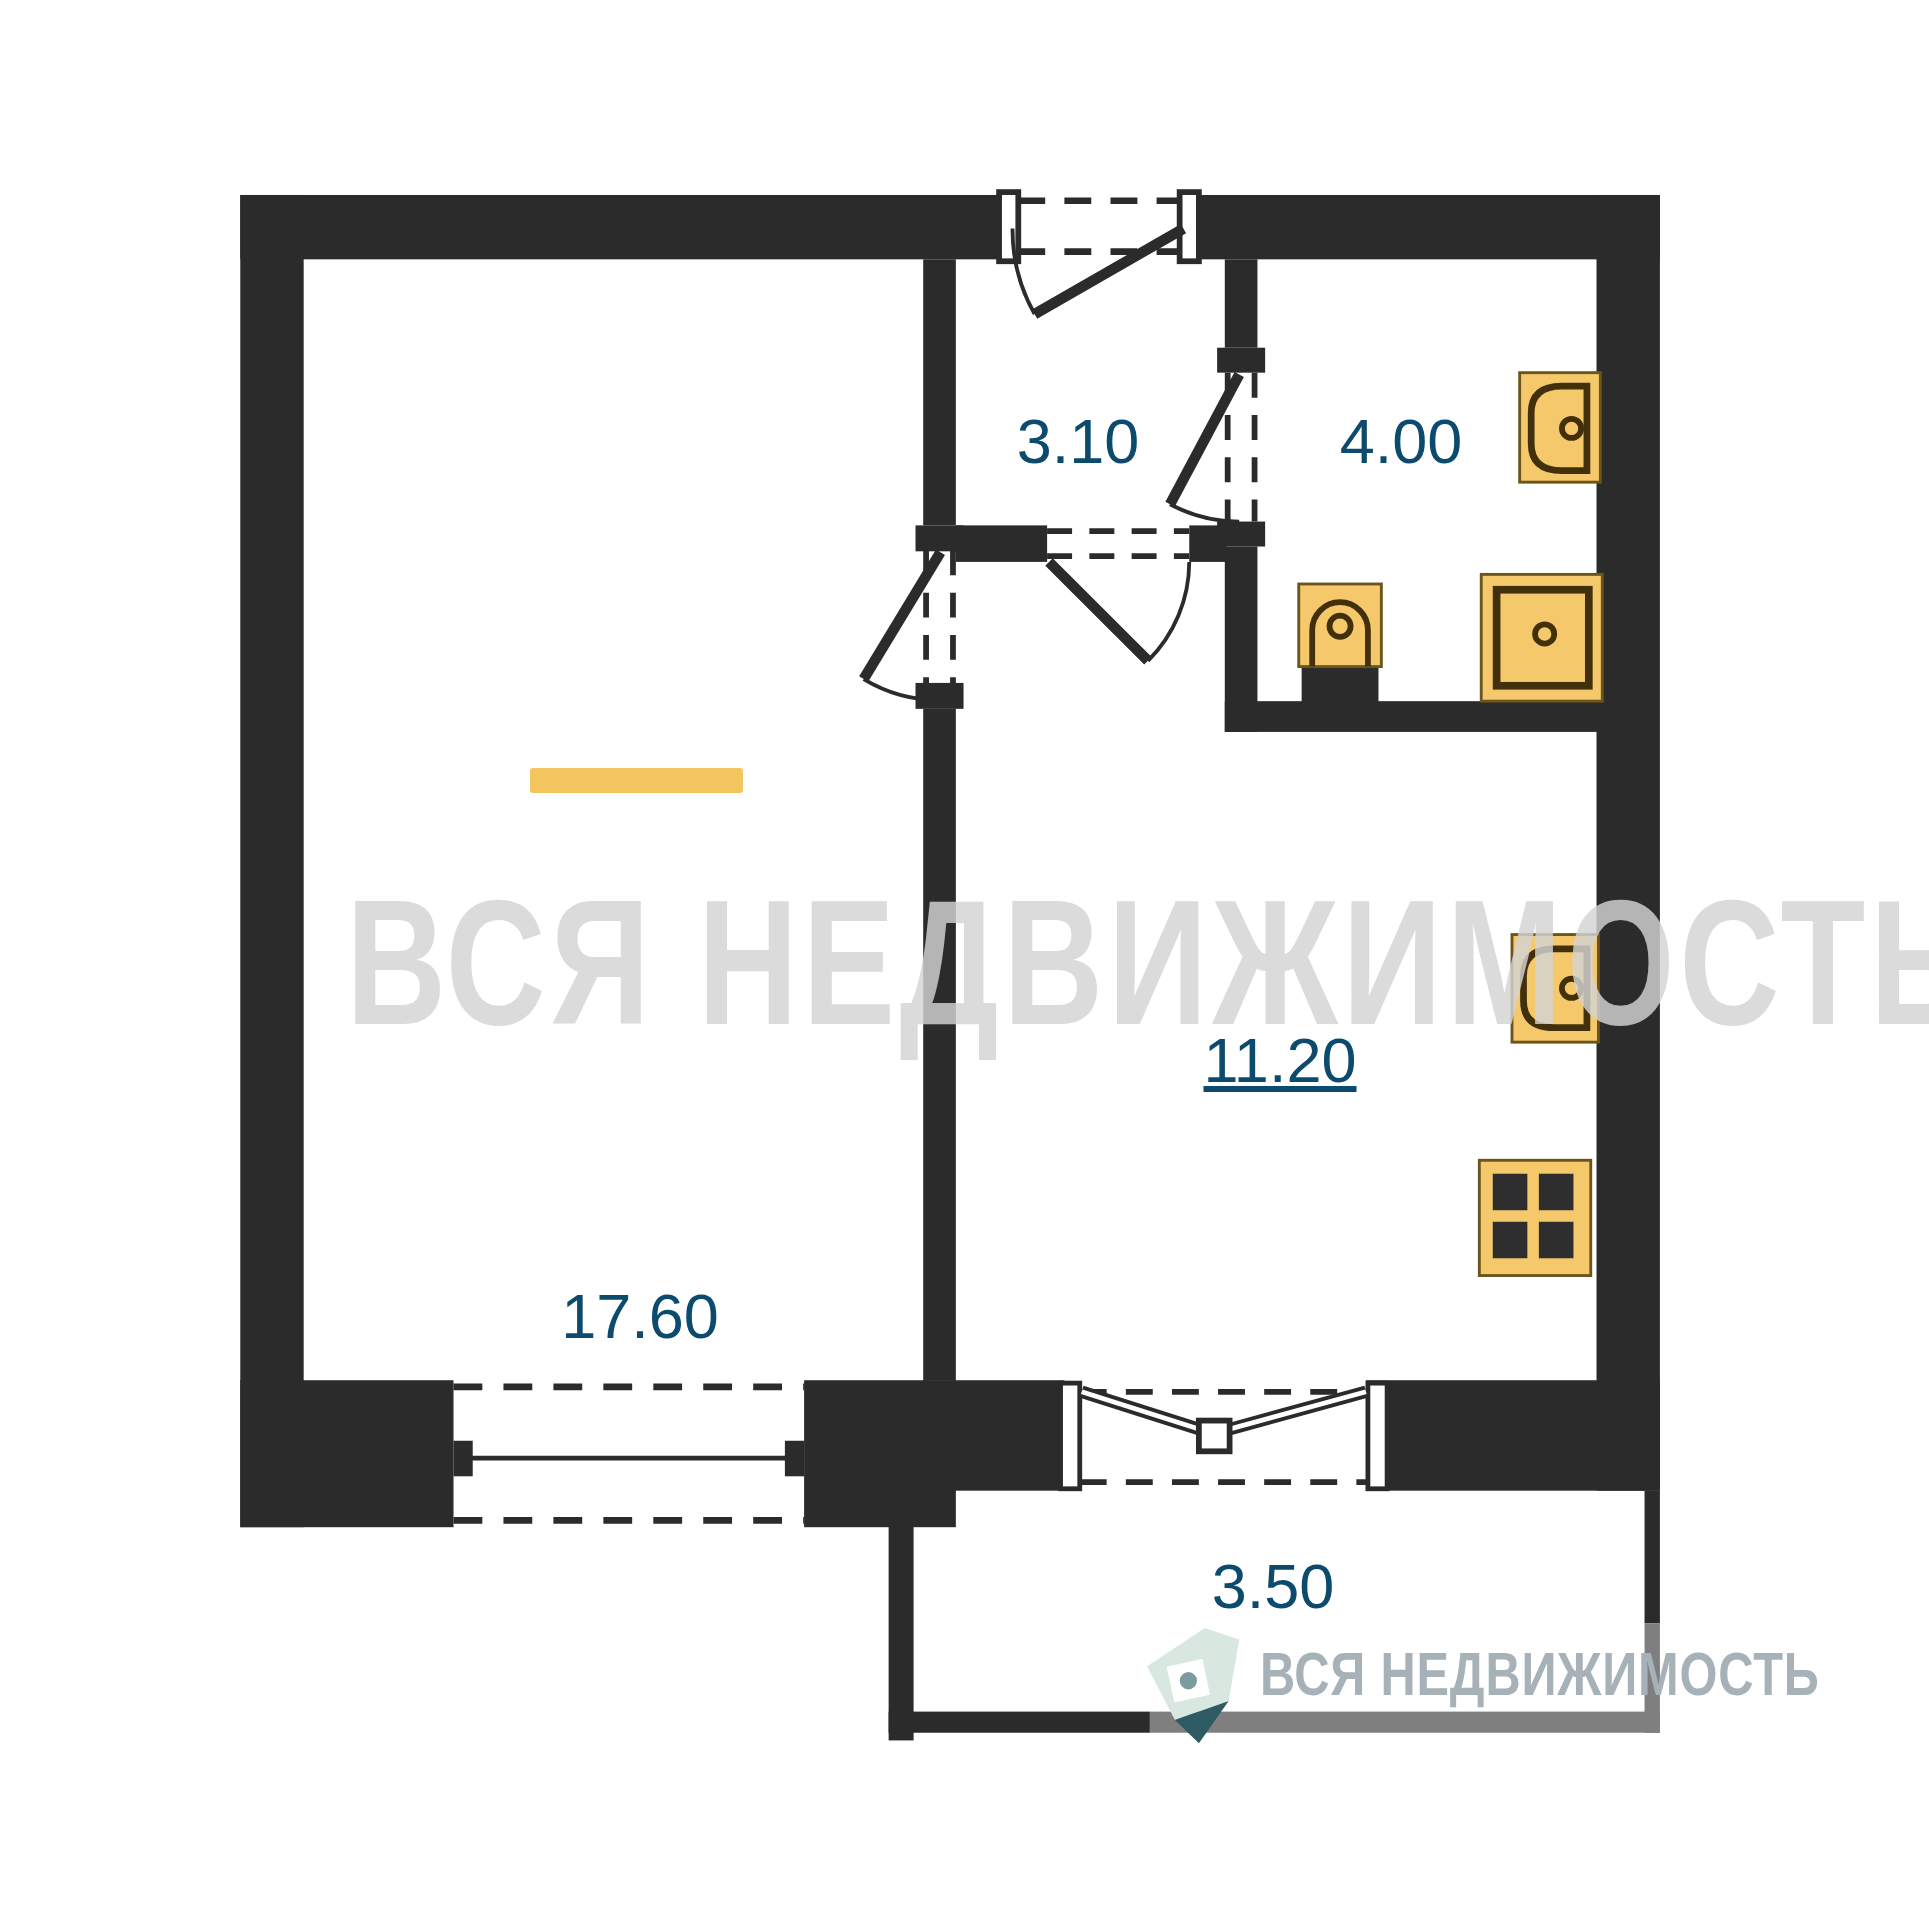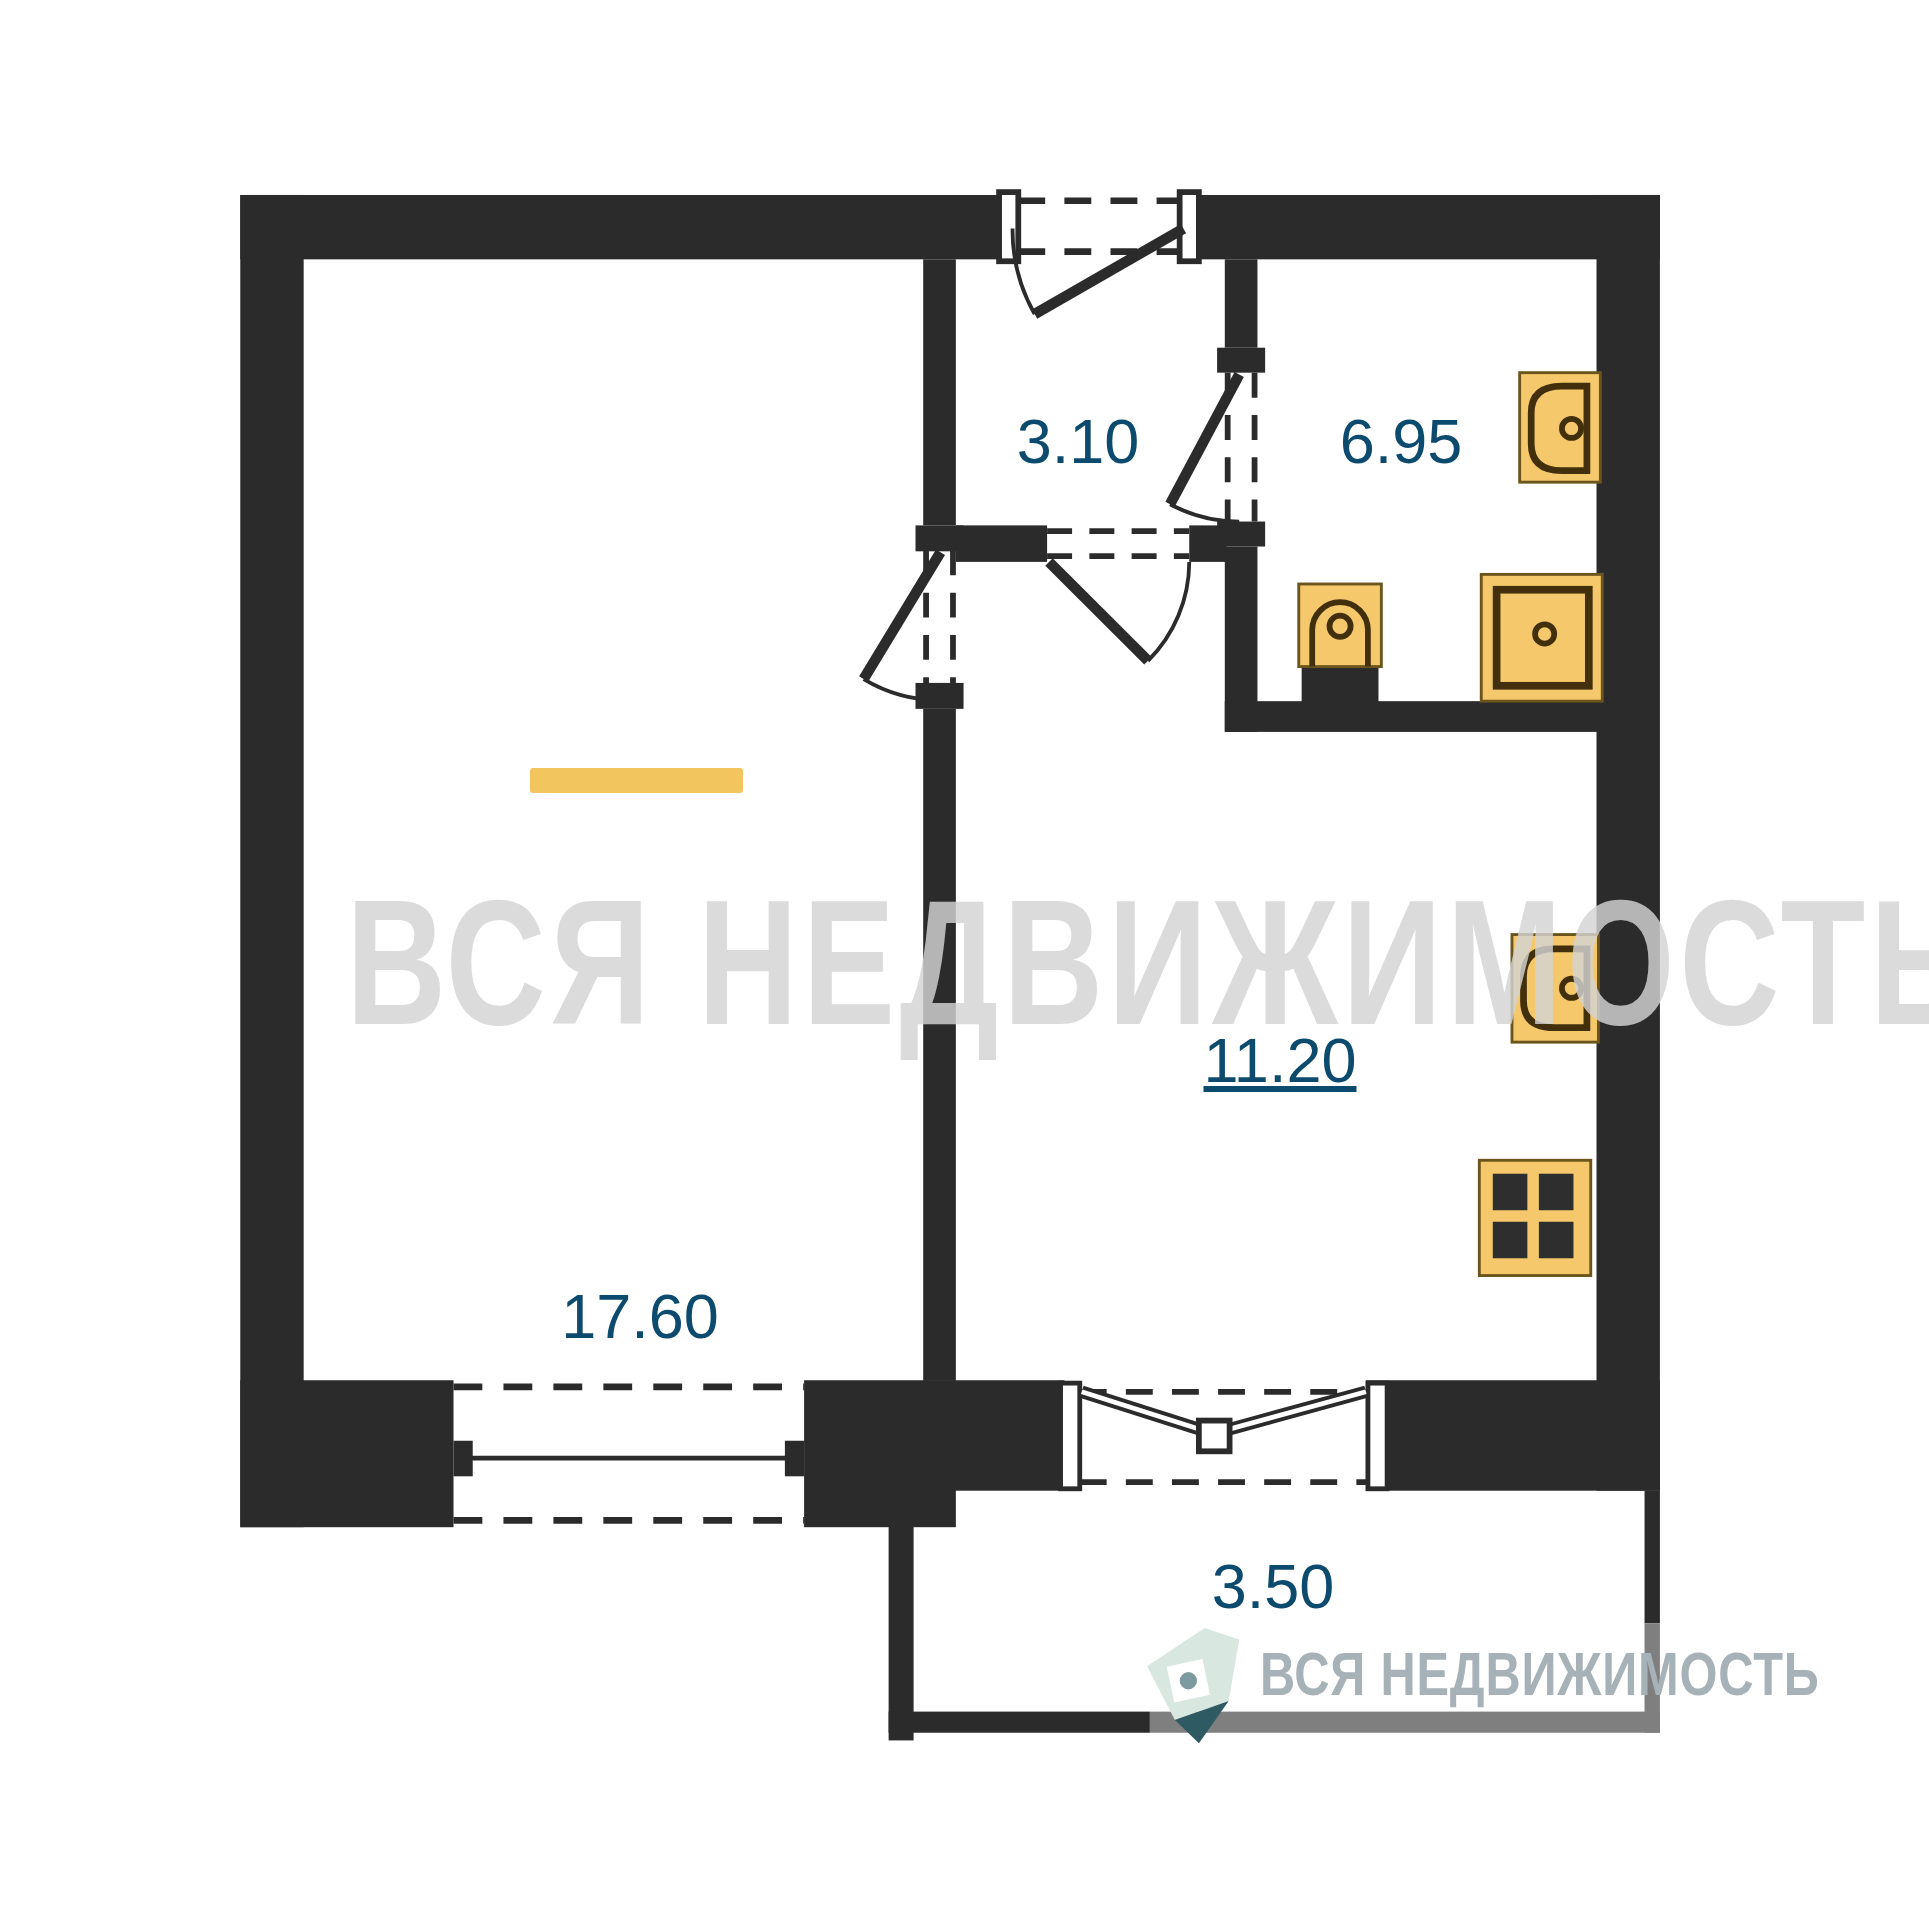--- a/index.html
+++ b/index.html
@@ -134,21 +134,21 @@
       <rect x="1554" y="1222" width="36" height="38" fill="#2e2e2e"></rect>
       <rect x="1602" y="1222" width="36" height="38" fill="#2e2e2e"></rect>
       <rect x="1554" y="1272" width="36" height="38" fill="#2e2e2e"></rect>
       <rect x="1602" y="1272" width="36" height="38" fill="#2e2e2e"></rect>
     </g>
   </svg>
 
   <div id="accent-bar"></div>
 
   <div class="label" style="left:1078px;top:410px;">3.10</div>
-  <div class="label" style="left:1401px;top:410px;">6.95</div>
+  <div class="label" style="left:1401px;top:410px;">4.00</div>
   <div class="label" style="left:1280px;top:1029px;text-decoration:underline;">11.20</div>
   <div class="label" style="left:640px;top:1285px;">17.60</div>
   <div class="label" style="left:1273px;top:1555px;">3.50</div>
 
   <div id="watermark">ВСЯ НЕДВИЖИМОСТЬ</div>
 
   <div id="logo">
     <svg id="logo-icon" width="108" height="121" viewBox="0 0 112 126">
       <path d="M 4 42 L 64 2 L 100 14 L 89 78 L 33 98 Z" fill="#D9E7E1"></path>
       <rect x="28" y="38" width="38" height="38" fill="#ffffff" transform="rotate(-12 47 57)"></rect>

